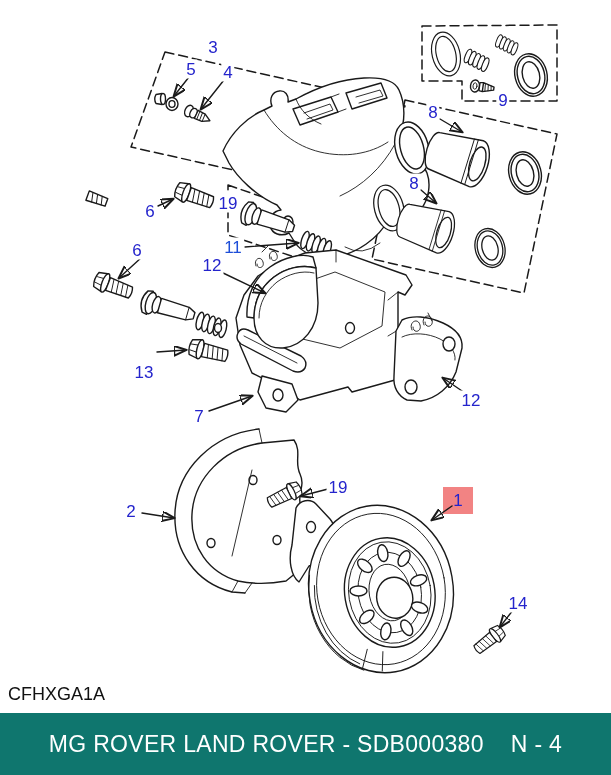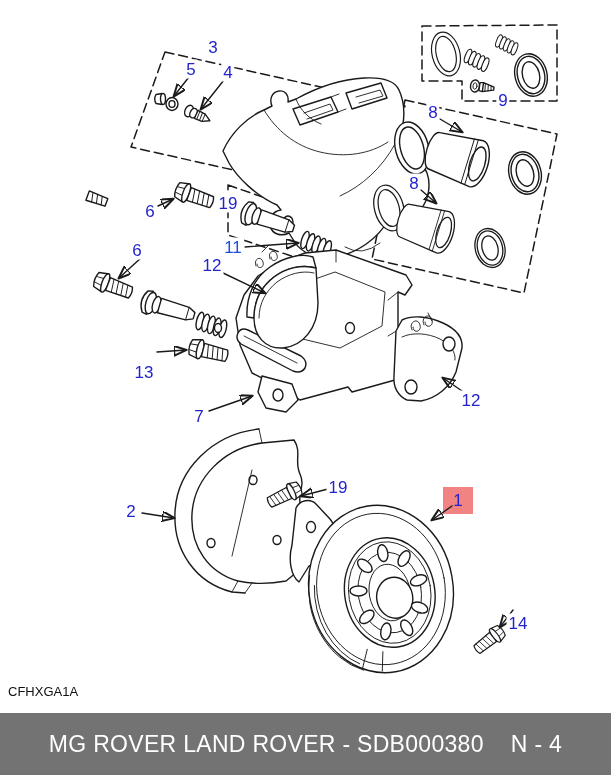--- a/index.html
+++ b/index.html
@@ -3,21 +3,21 @@
 <meta charset="utf-8">
 <style>
   html,body{margin:0;padding:0;background:#fff;}
   .stage{position:relative;width:611px;height:775px;background:#fff;overflow:hidden;
          font-family:"Liberation Sans",sans-serif;}
   #hl-layer,#diagram-svg,#callout-layer{position:absolute;left:0;top:0;}
   .hl-box{position:absolute;width:30px;height:27px;}
   .callout{position:absolute;transform:translate(-50%,-50%);font-size:17px;line-height:1;
            padding:1px 2px;background:#fff;font-weight:500;cursor:default;}
   .callout.hl{background:transparent;}
-  .figure-code{position:absolute;left:8px;top:684px;font-size:13px;color:#111;}
+  .figure-code{position:absolute;left:8px;top:684px;font-size:18px;color:#111;}
   .footer{position:absolute;left:0;bottom:0;width:611px;height:62px;display:flex;
           align-items:center;justify-content:center;gap:27px;}
   .footer span{font-size:23px;letter-spacing:.3px;}
   svg{display:block;}
   svg *{stroke:#1a1a1a;stroke-width:1.4;fill:none;stroke-linecap:round;stroke-linejoin:round;}
   svg .w{fill:#fff;}
   svg .thin{stroke-width:.9;}
   svg .dash{stroke-dasharray:9 5;stroke-width:1.5;}
   svg .ld{stroke-width:1.3;}
 </style>
@@ -273,22 +273,22 @@
       <span class="callout" style="left: 228px; top: 203px; color: rgb(36, 36, 204);">19</span>
       <span class="callout" style="left: 233px; top: 247px; color: #1d4ed8;">11</span>
       <span class="callout" style="left: 137px; top: 250px; color: rgb(36, 36, 204);">6</span>
       <span class="callout" style="left: 212px; top: 265px; color: rgb(36, 36, 204);">12</span>
       <span class="callout" style="left: 144px; top: 352px; color: rgb(36, 36, 204); margin-top: 20px;">13</span>
       <span class="callout" style="left: 199px; top: 416px; color: rgb(36, 36, 204);">7</span>
       <span class="callout" style="left: 471px; top: 400px; color: rgb(36, 36, 204);">12</span>
       <span class="callout" style="left: 131px; top: 511px; color: rgb(36, 36, 204);">2</span>
       <span class="callout" style="left: 338px; top: 487px; color: rgb(36, 36, 204);">19</span>
       <span class="callout hl" style="left: 458px; top: 500px; color: rgb(36, 36, 204);">1</span>
-      <span class="callout" style="left: 518px; top: 603px; color: rgb(36, 36, 204); margin-top: 20px;">14</span>
+      <span class="callout" style="left: 518px; top: 603px; color: rgb(36, 36, 204);">14</span>
     </div>
 
   <div class="figure-code">CFHXGA1A</div>
 
-  <div class="footer" style="background: #737373; color: rgb(255, 255, 255);">
+  <div class="footer" style="background: #0f766e; color: rgb(255, 255, 255);">
     <span>MG ROVER LAND ROVER - SDB000380</span>
     <span>N - 4</span>
   </div>
 </div>
 
 </body></html>

